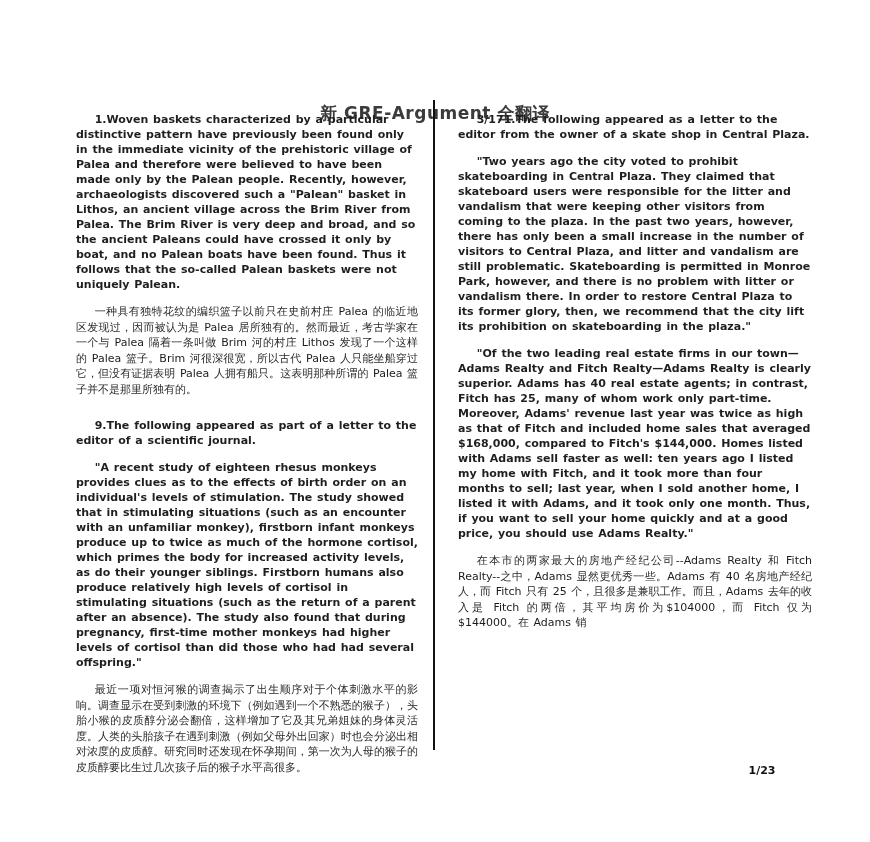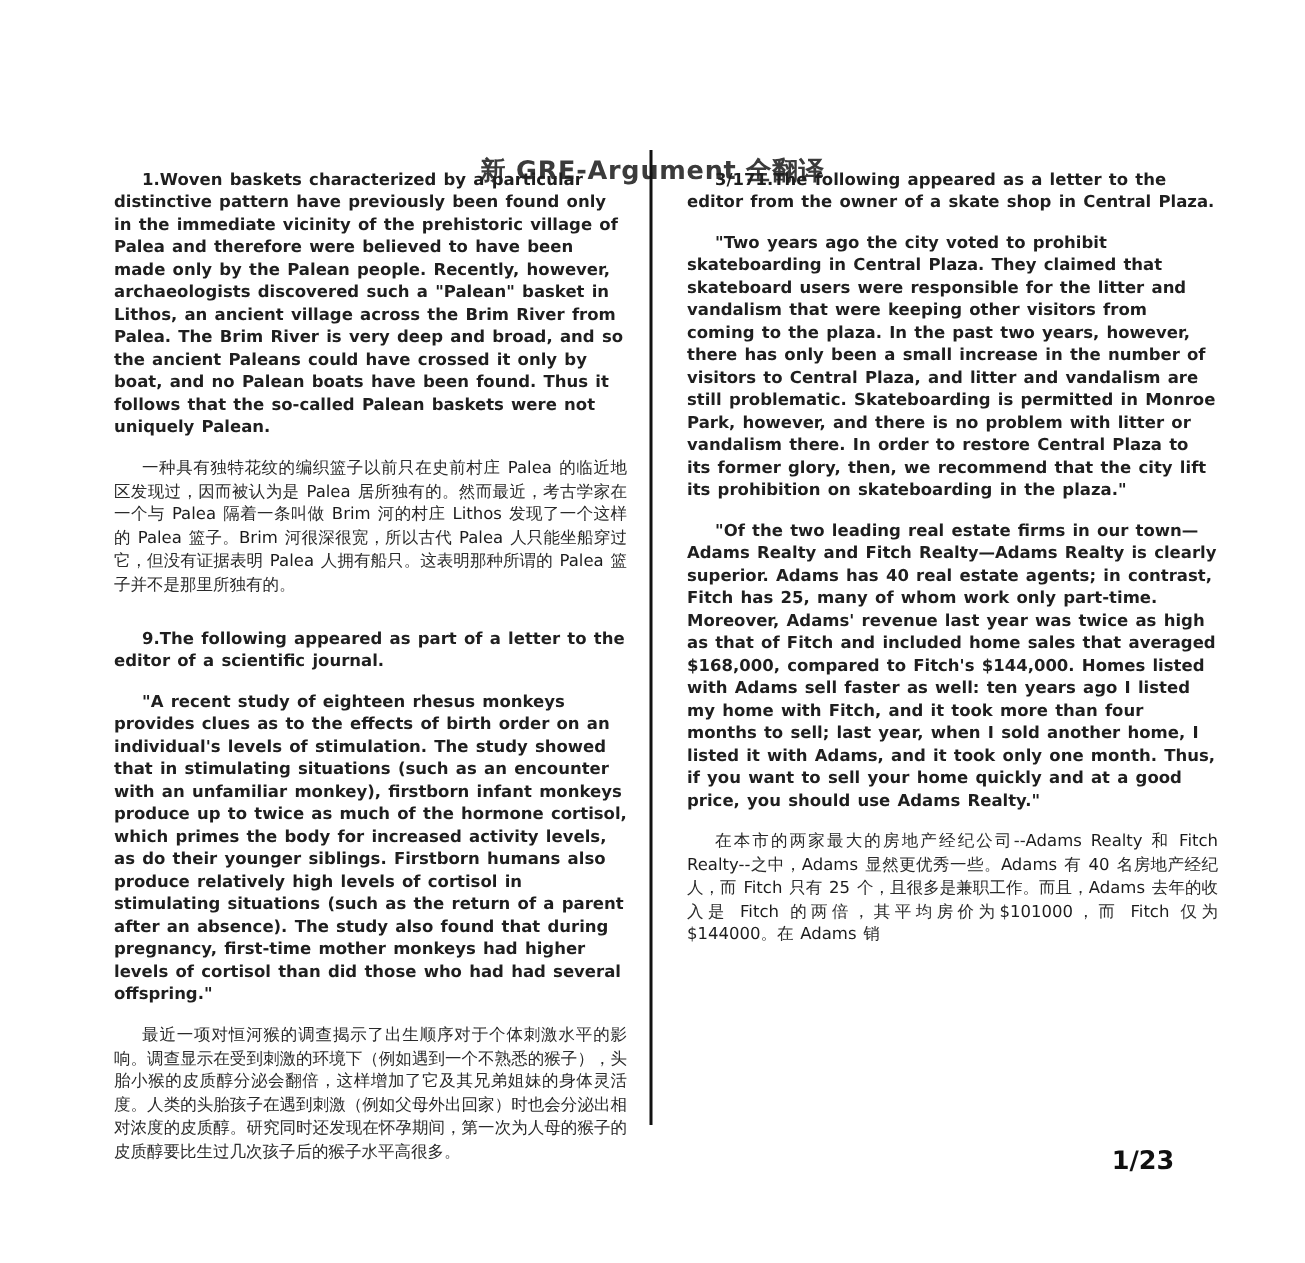--- a/index.html
+++ b/index.html
@@ -60,21 +60,21 @@
     line-height: 15.5px;
   }
   p.para.zh b { font-weight: normal; color: #1c1c1c; }
   p.para.gap { margin-top: 21px; }
   .page-num {
     position: absolute;
     top: 764px;
     left: 730px;
     width: 64px;
     text-align: center;
-    font-size: 17px;
+    font-size: 11px;
     font-weight: bold;
     color: #111111;
   }
 </style>
 </head>
 <body>
 
 <div class="page">
   <div class="doc-title">新 GRE-Argument 全翻译</div>
   <div class="divider"></div>
@@ -83,17 +83,17 @@
         <p class="para en">1.Woven baskets characterized by a particular distinctive pattern have previously been found only in the immediate vicinity of the prehistoric village of Palea and therefore were believed to have been made only by the Palean people. Recently, however, archaeologists discovered such a "Palean" basket in Lithos, an ancient village across the Brim River from Palea. The Brim River is very deep and broad, and so the ancient Paleans could have crossed it only by boat, and no Palean boats have been found. Thus it follows that the so-called Palean baskets were not uniquely Palean.</p>
         <p class="para zh">一种具有独特花纹的编织篮子以前只在史前村庄 <b>Palea</b> 的临近地区发现过，因而被认为是 <b>Palea</b> 居所独有的。然而最近，考古学家在一个与 <b>Palea</b> 隔着一条叫做 <b>Brim</b> 河的村庄 <b>Lithos</b> 发现了一个这样的 <b>Palea</b> 篮子。<b>Brim</b> 河很深很宽，所以古代 <b>Palea</b> 人只能坐船穿过它，但没有证据表明 <b>Palea</b> 人拥有船只。这表明那种所谓的 <b>Palea</b> 篮子并不是那里所独有的。</p>
         <p class="para en gap">9.The following appeared as part of a letter to the editor of a scientific journal.</p>
         <p class="para en">"A recent study of eighteen rhesus monkeys provides clues as to the effects of birth order on an individual's levels of stimulation. The study showed that in stimulating situations (such as an encounter with an unfamiliar monkey), firstborn infant monkeys produce up to twice as much of the hormone cortisol, which primes the body for increased activity levels, as do their younger siblings. Firstborn humans also produce relatively high levels of cortisol in stimulating situations (such as the return of a parent after an absence). The study also found that during pregnancy, first-time mother monkeys had higher levels of cortisol than did those who had had several offspring."</p>
         <p class="para zh">最近一项对恒河猴的调查揭示了出生顺序对于个体刺激水平的影响。调查显示在受到刺激的环境下（例如遇到一个不熟悉的猴子），头胎小猴的皮质醇分泌会翻倍，这样增加了它及其兄弟姐妹的身体灵活度。人类的头胎孩子在遇到刺激（例如父母外出回家）时也会分泌出相对浓度的皮质醇。研究同时还发现在怀孕期间，第一次为人母的猴子的皮质醇要比生过几次孩子后的猴子水平高很多。</p>
       </div>
     <div class="col col-right">
         <p class="para en">3/171.The following appeared as a letter to the editor from the owner of a skate shop in Central Plaza.</p>
         <p class="para en">"Two years ago the city voted to prohibit skateboarding in Central Plaza. They claimed that skateboard users were responsible for the litter and vandalism that were keeping other visitors from coming to the plaza. In the past two years, however, there has only been a small increase in the number of visitors to Central Plaza, and litter and vandalism are still problematic. Skateboarding is permitted in Monroe Park, however, and there is no problem with litter or vandalism there. In order to restore Central Plaza to its former glory, then, we recommend that the city lift its prohibition on skateboarding in the plaza."</p>
         <p class="para en">"Of the two leading real estate firms in our town—Adams Realty and Fitch Realty—Adams Realty is clearly superior. Adams has 40 real estate agents; in contrast, Fitch has 25, many of whom work only part-time. Moreover, Adams' revenue last year was twice as high as that of Fitch and included home sales that averaged $168,000, compared to Fitch's $144,000. Homes listed with Adams sell faster as well: ten years ago I listed my home with Fitch, and it took more than four months to sell; last year, when I sold another home, I listed it with Adams, and it took only one month. Thus, if you want to sell your home quickly and at a good price, you should use Adams Realty."</p>
-        <p class="para zh">在本市的两家最大的房地产经纪公司--<b>Adams</b> <b>Realty</b> 和 <b>Fitch</b> <b>Realty--</b>之中，<b>Adams</b> 显然更优秀一些。<b>Adams</b> 有 <b>40</b> 名房地产经纪人，而 <b>Fitch</b> 只有 <b>25</b> 个，且很多是兼职工作。而且，<b>Adams</b> 去年的收入是 <b>Fitch</b> 的两倍，其平均房价为<b>$101000</b>，而 <b>Fitch</b> 仅为<b>$144000</b>。在 <b>Adams</b> 销</p>
+        <p class="para zh">在本市的两家最大的房地产经纪公司--<b>Adams</b> <b>Realty</b> 和 <b>Fitch</b> <b>Realty--</b>之中，<b>Adams</b> 显然更优秀一些。<b>Adams</b> 有 <b>40</b> 名房地产经纪人，而 <b>Fitch</b> 只有 <b>25</b> 个，且很多是兼职工作。而且，<b>Adams</b> 去年的收入是 <b>Fitch</b> 的两倍，其平均房价为<b>$104000</b>，而 <b>Fitch</b> 仅为<b>$144000</b>。在 <b>Adams</b> 销</p>
       </div>
   </div>
   <div class="page-num">1/23</div>
 </div>
 
 </body></html>

